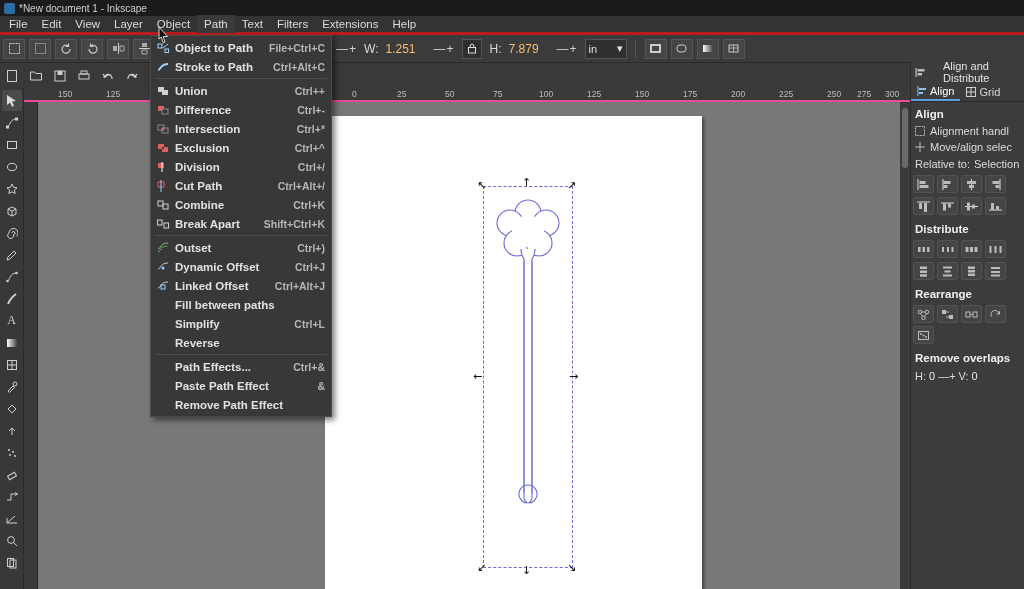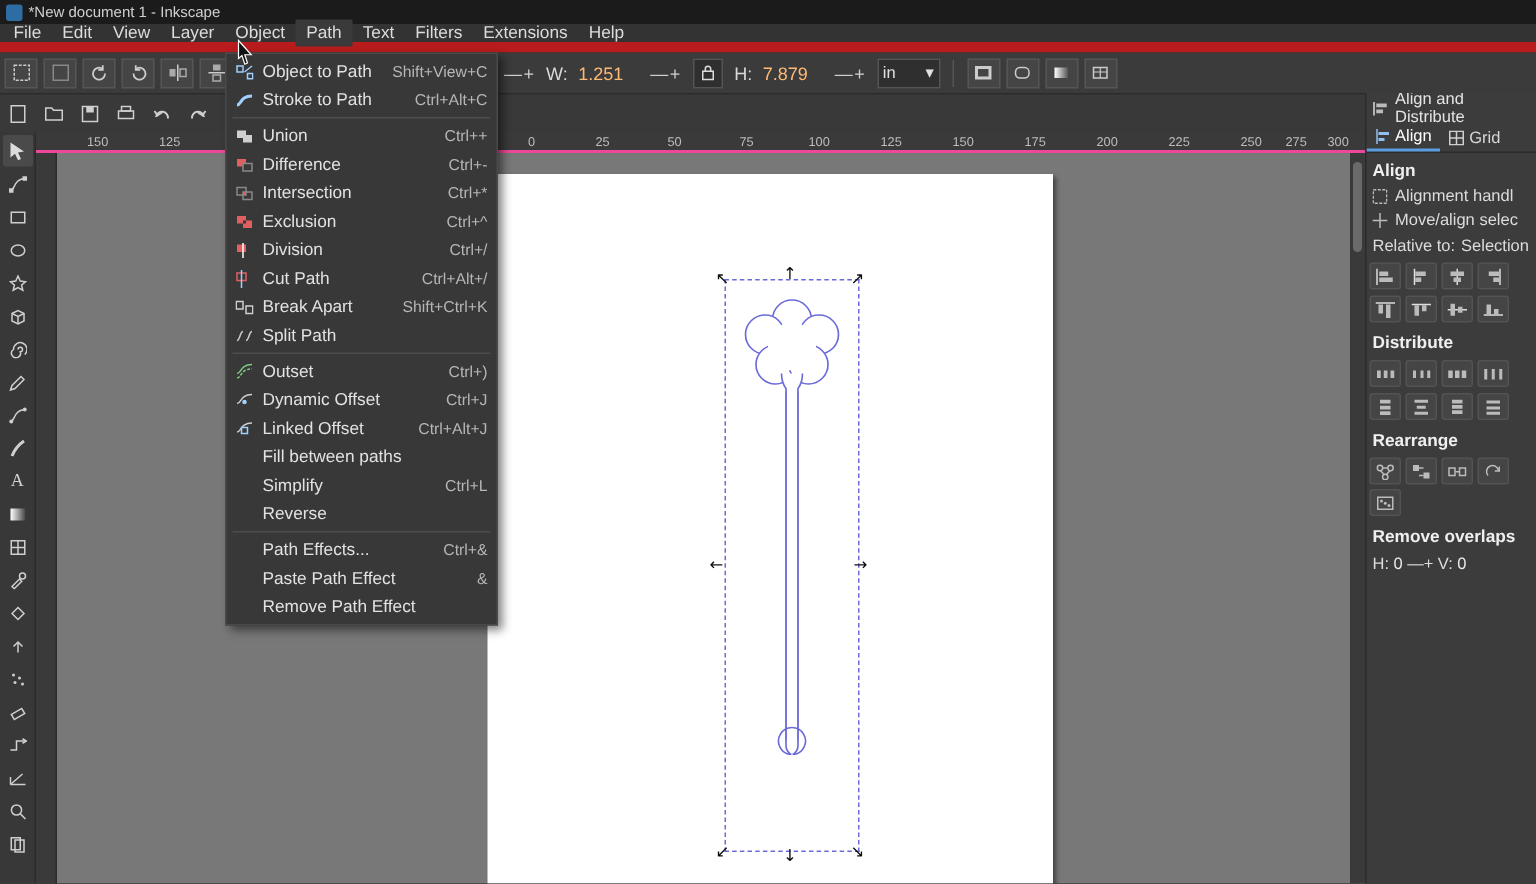--- a/index.html
+++ b/index.html
@@ -31,21 +31,21 @@
     display: inline-block;
   }
 
   
   .menubar {
     height: 19px;
     background: #333333;
     display: flex;
     align-items: center;
     padding-left: 2px;
-    border-bottom: 7px solid #b91c1c;
+    border-bottom: 3px solid #b91c1c;
   }
   .menubar .mi {
     padding: 2px 7px;
     font-size: 11.5px;
     color: #dcdcdc;
     line-height: 14px;
     cursor: default;
   }
   .menubar .mi.active { background: #3a3a3a; }
 
@@ -154,21 +154,21 @@
 
   
   .rightdock {
     position: absolute; right: 0; top: 62px;
     width: 114px; height: 527px;
     background: #3c3c3c;
     border-left: 1px solid #2b2b2b;
     overflow: hidden;
   }
   .dock-title {
-    height: 20px; display: flex; align-items: center; gap: 4px;
+    height: 20px; display: flex; align-items: center; gap: 17px;
     padding: 0 4px; font-size: 11px; color: #e4e4e4;
     background: #3c3c3c;
   }
   .dock-tabs { display: flex; height: 20px; border-bottom: 1px solid #2b2b2b; }
   .dock-tabs .dt {
     display: flex; align-items: center; gap: 3px;
     padding: 0 6px; font-size: 11px; color: #d8d8d8;
   }
   .dock-tabs .dt.on { border-bottom: 2px solid #5a9ee0; color: #fff; }
   .sec-title { font-size: 11.5px; font-weight: bold; color: #efefef; padding: 6px 4px 3px 4px; }
@@ -200,20 +200,21 @@
     padding: 2px 0;
     z-index: 50;
   }
   .dd-item {
     display: flex; align-items: center;
     height: 19px;
     padding: 0 6px 0 4px;
     font-size: 11.5px;
     color: #e2e2e2;
     white-space: nowrap;
+    font-weight: bold;
   }
   .dd-item .di-icon {
     width: 16px; height: 14px; margin-right: 4px;
     display: flex; align-items: center; justify-content: center;
     font-size: 10px;
   }
   .dd-item .di-label { flex: 1; }
   .dd-item .di-accel { color: #b6b6b6; font-size: 10.5px; margin-left: 10px; }
   .dd-sep { height: 1px; background: #4d4d4d; margin: 2px 4px; }
   svg { display: block; }
@@ -815,21 +816,21 @@
 
     <div class="dd-item">
       <span class="di-icon">
         <svg width="12" height="12" viewBox="0 0 12 12">
             <rect x="1" y="2" width="4" height="4" fill="none" stroke="#9fd0ff"></rect>
             <path d="M6 6l5-4" stroke="#9fd0ff"></path>
             <rect x="8" y="7" width="3.5" height="3.5" fill="none" stroke="#9fd0ff"></rect>
           </svg>
       </span>
       <span class="di-label">Object to Path</span>
-      <span class="di-accel">Shift+View+C</span>
+      <span class="di-accel">File+Ctrl+C</span>
     </div>
 
     <div class="dd-item">
       <span class="di-icon">
         <svg width="12" height="12" viewBox="0 0 12 12">
             <path d="M1 9C4 9 3 3 11 3" fill="none" stroke="#9fd0ff" stroke-width="2"></path>
           </svg>
       </span>
       <span class="di-label">Stroke to Path</span>
       <span class="di-accel">Ctrl+Alt+C</span>
@@ -897,42 +898,42 @@
       <span class="di-icon">
         <svg width="12" height="12" viewBox="0 0 12 12">
             <path d="M1 2h6v5H1z" fill="none" stroke="#e06060"></path>
             <path d="M4 0v12" stroke="#9fd0ff"></path>
           </svg>
       </span>
       <span class="di-label">Cut Path</span>
       <span class="di-accel">Ctrl+Alt+/</span>
     </div>
 
+    <div class="dd-item">
+      <span class="di-icon">
+        <svg width="12" height="12" viewBox="0 0 12 12">
+            <rect x="1" y="2" width="5" height="5" fill="none" stroke="#cfcfcf"></rect>
+            <rect x="6" y="5" width="5" height="5" fill="none" stroke="#cfcfcf"></rect>
+          </svg>
+      </span>
+      <span class="di-label">Combine</span>
+      <span class="di-accel">Ctrl+K</span>
+    </div>
 
     <div class="dd-item">
       <span class="di-icon">
         <svg width="12" height="12" viewBox="0 0 12 12">
             <rect x="0.5" y="2" width="4.5" height="5" fill="none" stroke="#cfcfcf"></rect>
             <rect x="7" y="5" width="4.5" height="5" fill="none" stroke="#cfcfcf"></rect>
           </svg>
       </span>
       <span class="di-label">Break Apart</span>
       <span class="di-accel">Shift+Ctrl+K</span>
     </div>
 
-    <div class="dd-item">
-      <span class="di-icon">
-        <svg width="12" height="12" viewBox="0 0 12 12">
-            <path d="M1 9C3 9 3 3 5 3" fill="none" stroke="#cfcfcf"></path>
-            <path d="M7 9c2 0 2-6 4-6" fill="none" stroke="#cfcfcf"></path>
-          </svg>
-      </span>
-      <span class="di-label">Split Path</span>
-      <span class="di-accel"></span>
-    </div>
 
     <div class="dd-sep"></div>
 
 
     <div class="dd-item">
       <span class="di-icon">
         <svg width="12" height="12" viewBox="0 0 12 12">
             <path d="M1 7C4 7 3 1 11 1" fill="none" stroke="#7fc87f"></path>
             <path d="M1 10C4 10 3 4 11 4" fill="none" stroke="#7fc87f" stroke-dasharray="2 1"></path>
           </svg>

